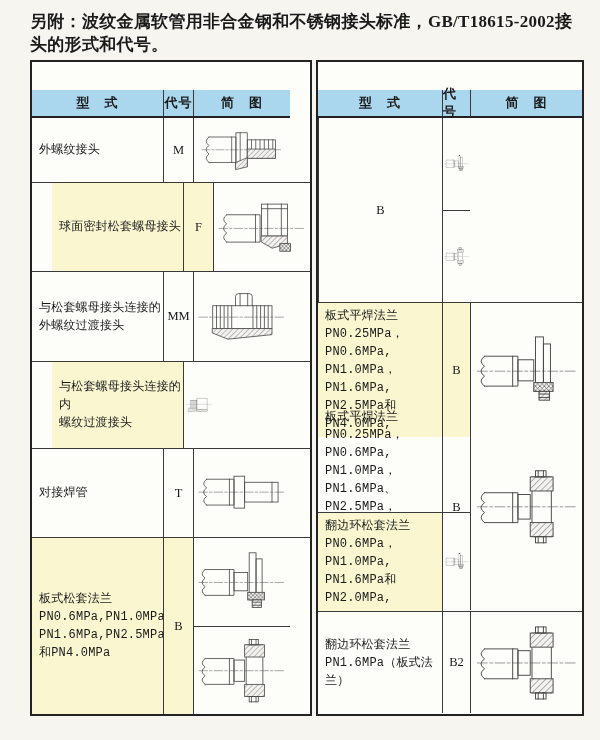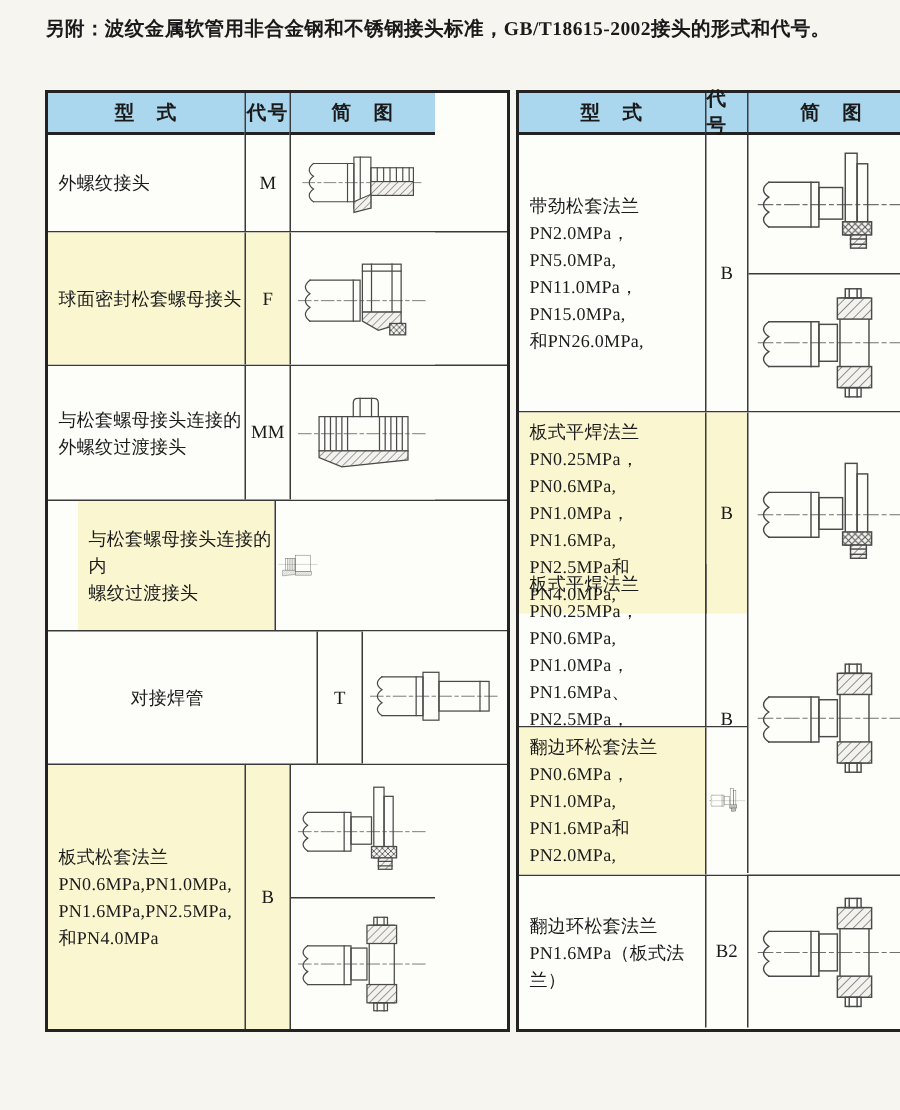--- a/index.html
+++ b/index.html
@@ -4,39 +4,40 @@
 <style>
   html,body{margin:0;padding:0;}
   body{
     width:600px;height:740px;position:relative;
     background:#f6f5f0;
     font-family:"Liberation Serif","DejaVu Serif",serif;
     color:#1a1a1a;overflow:hidden;
   }
   .title{
     position:absolute;left:30px;top:10px;width:556px;
-    font-size:13px;font-weight:bold;letter-spacing:.3px;
+    font-size:17px;font-weight:bold;letter-spacing:.3px;
   }
   .tables{position:absolute;left:30px;top:60px;display:flex;gap:4px;}
   .half{border:2px solid #232323;background:#fdfdfa;}
-  .hrow{display:grid;}
+  .hrow{display:grid;margin-top:28px;}
   .hcell{
     background:var(--hdr,#abd7ee);
     font-weight:bold;font-size:13px;letter-spacing:1px;
     display:flex;align-items:center;justify-content:center;
     height:26px;border-bottom:2px solid #232323;
   }
   .hcell + .hcell{border-left:1px solid #3a3a3a;}
   .trow{display:grid;}
   .trow + .trow{border-top:1px solid #3a3a3a;}
   .tcell{
     font-size:12px;line-height:1.5;letter-spacing:.2px;
     padding:4px 2px 4px 7px;
     display:flex;flex-direction:column;justify-content:center;
     white-space:pre-line;
+    font-family:Liberation Mono, monospace;
   }
   .ccell{
     display:flex;align-items:center;justify-content:center;
     font-size:12.5px;border-left:1px solid #3a3a3a;
   }
   .scell{border-left:1px solid #3a3a3a;display:flex;flex-direction:column;background:#fdfdfa;}
   .sub{flex:1;display:flex;align-items:center;justify-content:center;overflow:hidden;}
   .sub + .sub{border-top:1px solid #3a3a3a;}
   .sub svg{width:95%;height:93%;}
   .hl{background:var(--hl,#f9f6d0);}
@@ -85,21 +86,21 @@
                 <line x1="92" y1="28" x2="92" y2="41"></line>
                 <line x1="98" y1="28" x2="98" y2="41"></line>
                 <line x1="104" y1="28" x2="104" y2="41"></line>
                 <rect x="68" y="41" width="40" height="13" fill="url(#h1)"></rect>
                 <polygon points="52,60 68,53 68,66 52,70" fill="url(#h1)"></polygon>
               </g>
             </svg>
           </div>
         </div>
       </div>
-      <div class="trow" style="grid-template-columns: 131px 30px 97px; height: 88px;">
+      <div class="trow" style="grid-template-columns: 131px 30px 97px; height: 88px; padding-left: 20px;">
         <div class="tcell hl">球面密封松套螺母接头</div>
         <div class="ccell hl">F</div>
         <div class="scell">
           <div class="sub">
             <svg viewBox="0 0 120 84" preserveAspectRatio="xMidYMid meet">
               <g fill="none" stroke="#4a4a4a" stroke-width="1.1" stroke-linecap="square">
                 <path d="M4,44 H116" fill="none" stroke="#707070" stroke-width="0.8" stroke-dasharray="11 3 3 3"></path>
                 <path d="M14,62 H58 V26 H14" fill="none"></path>
                 <path d="M14,26 q-8,6 0,12 q-8,6 0,12 q-8,6 0,12" fill="none"></path>
                 <line x1="52" y1="26" x2="52" y2="62"></line>
@@ -158,21 +159,21 @@
                 <line x1="44" y1="22" x2="44" y2="56"></line>
                 <line x1="49" y1="22" x2="49" y2="56"></line>
                 <rect x="52" y="12" width="44" height="48"></rect>
                 <polygon points="16,56 52,56 52,68 16,72" fill="url(#h1)"></polygon>
                 <rect x="52" y="60" width="46" height="10" fill="url(#h1)"></rect>
               </g>
             </svg>
           </div>
         </div>
       </div>
-      <div class="trow" style="grid-template-columns: 131px 30px 97px; height: 88px; padding-left: 48px;">
+      <div class="trow" style="grid-template-columns: 131px 30px 97px; height: 88px;">
         <div class="tcell">对接焊管</div>
         <div class="ccell">T</div>
         <div class="scell">
           <div class="sub">
             <svg viewBox="0 0 120 84" preserveAspectRatio="xMidYMid meet">
               <g fill="none" stroke="#4a4a4a" stroke-width="1.1" stroke-linecap="square">
                 <path d="M4,41 H116" fill="none" stroke="#707070" stroke-width="0.8" stroke-dasharray="11 3 3 3"></path>
                 <path d="M14,58 H50 V24 H14" fill="none"></path>
                 <path d="M14,24 q-8,5.666666666666667 0,11.333333333333334 q-8,5.666666666666667 0,11.333333333333334 q-8,5.666666666666667 0,11.333333333333334" fill="none"></path>
                 <line x1="44" y1="24" x2="44" y2="58"></line>
@@ -231,24 +232,20 @@
         </div>
       </div>
     </div>
     <div class="half">
       <div class="hrow" style="grid-template-columns: 124px 28px 112px;">
         <div class="hcell">型　式</div>
         <div class="hcell">代号</div>
         <div class="hcell">简　图</div>
       </div>
       <div class="trow" style="grid-template-columns: 124px 28px 112px; height: 184px;">
-        <div class="tcell">带劲松套法兰
-PN2.0MPa，PN5.0MPa,
-PN11.0MPa，PN15.0MPa,
-和PN26.0MPa,</div>
         <div class="ccell">B</div>
         <div class="scell">
           <div class="sub">
             <svg viewBox="0 0 120 84" preserveAspectRatio="xMidYMid meet">
               <g fill="none" stroke="#4a4a4a" stroke-width="1.1" stroke-linecap="square">
                 <path d="M4,43 H116" fill="none" stroke="#707070" stroke-width="0.8" stroke-dasharray="11 3 3 3"></path>
                 <path d="M12,60 H50 V26 H12" fill="none"></path>
                 <path d="M12,26 q-8,5.666666666666667 0,11.333333333333334 q-8,5.666666666666667 0,11.333333333333334 q-8,5.666666666666667 0,11.333333333333334" fill="none"></path>
                 <line x1="44" y1="26" x2="44" y2="60"></line>
                 <rect x="50" y="30" width="18" height="24"></rect>

